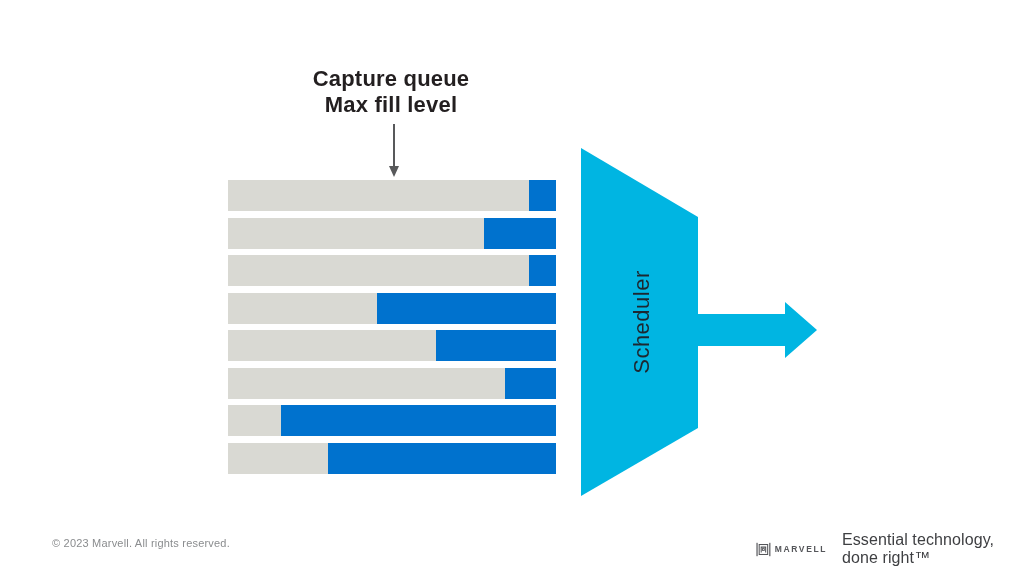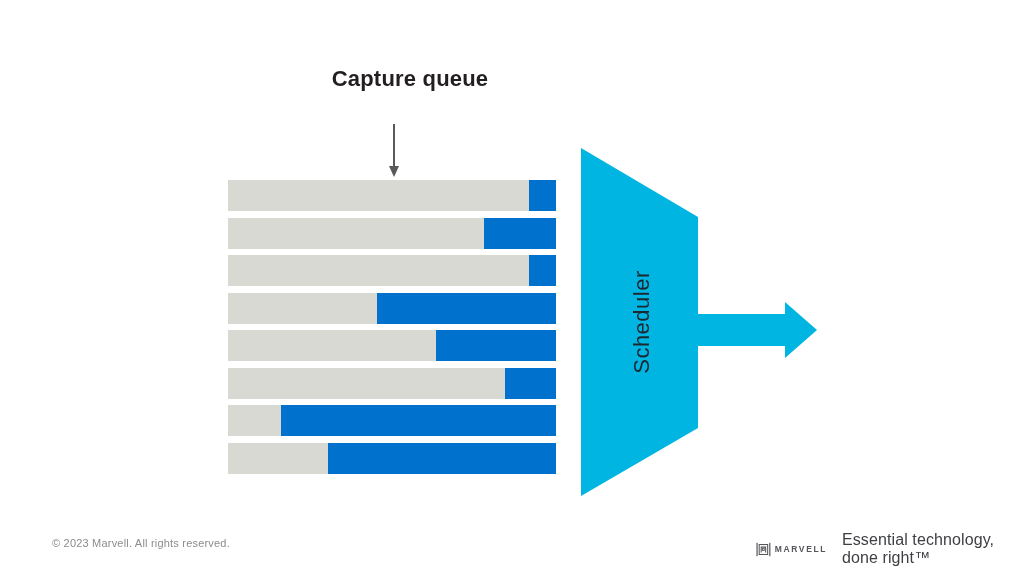--- a/index.html
+++ b/index.html
@@ -4,21 +4,21 @@
 <style>
   html,body { margin:0; padding:0; background:#ffffff; }
   .slide {
     position:relative; width:1024px; height:576px;
     background:#ffffff; overflow:hidden;
     font-family:"Liberation Sans", sans-serif;
   }
 
   
   .title-block {
-    position:absolute; left:260px; top:66px; width:300px;
+    position:absolute; left:241px; top:66px; width:300px;
     text-align:center; font-weight:bold; font-size:22px; line-height:26px;
     color:#231f20; letter-spacing:0.2px;
   }
 
   
   .down-arrow-svg { position:absolute; left:386px; top:120px; }
 
   
   .queue-bars { position:absolute; left:228px; top:180px; width:328px; }
   .queue-row { position:relative; height:31px; margin-bottom:6.5px; }
@@ -48,20 +48,21 @@
     margin-left:15px; font-size:16px; color:#3e3f42; letter-spacing:0.1px;
   }
 </style>
 </head>
 <body>
 
 <div class="slide">
 
   <div class="title-block">
     <div>Capture queue</div>
+    <div>Max fill level</div>
   </div>
 
   <svg class="down-arrow-svg" width="16" height="58" viewBox="0 0 16 58">
     <line x1="8" y1="4" x2="8" y2="47" stroke-width="2" stroke="#58595b"></line>
     <polygon points="3,46 13,46 8,57" fill="#58595b"></polygon>
   </svg>
 
   <div class="queue-bars">
       <div class="queue-row" style="background: rgb(217, 217, 211);">
         <div class="queue-fill" style="width: 8.2%; background: rgb(0, 114, 206);"></div>

